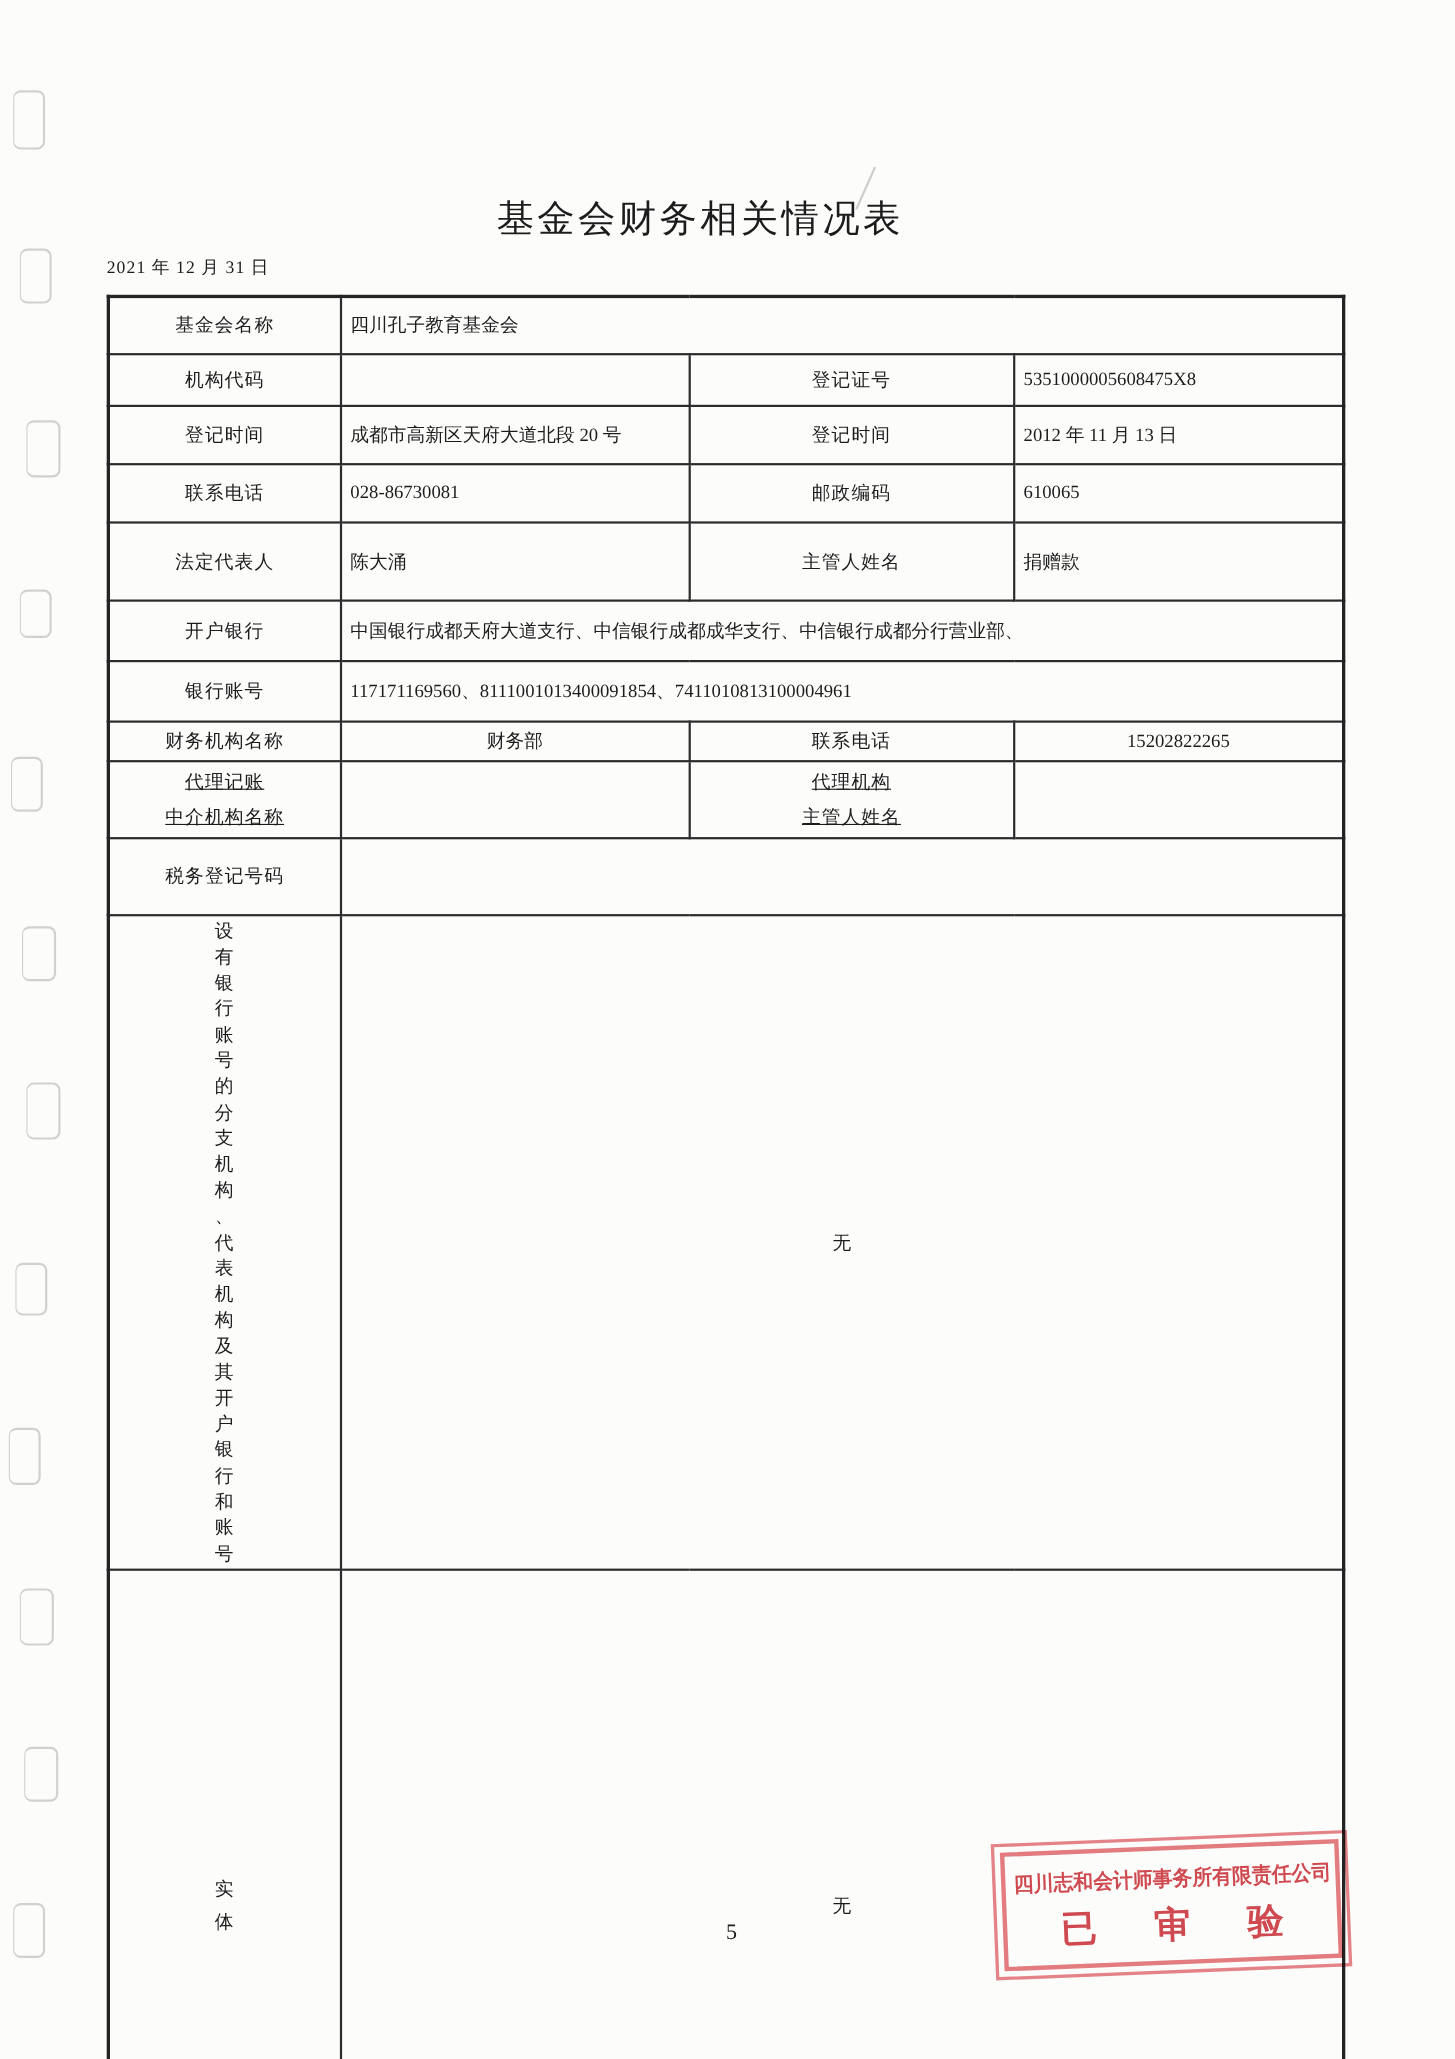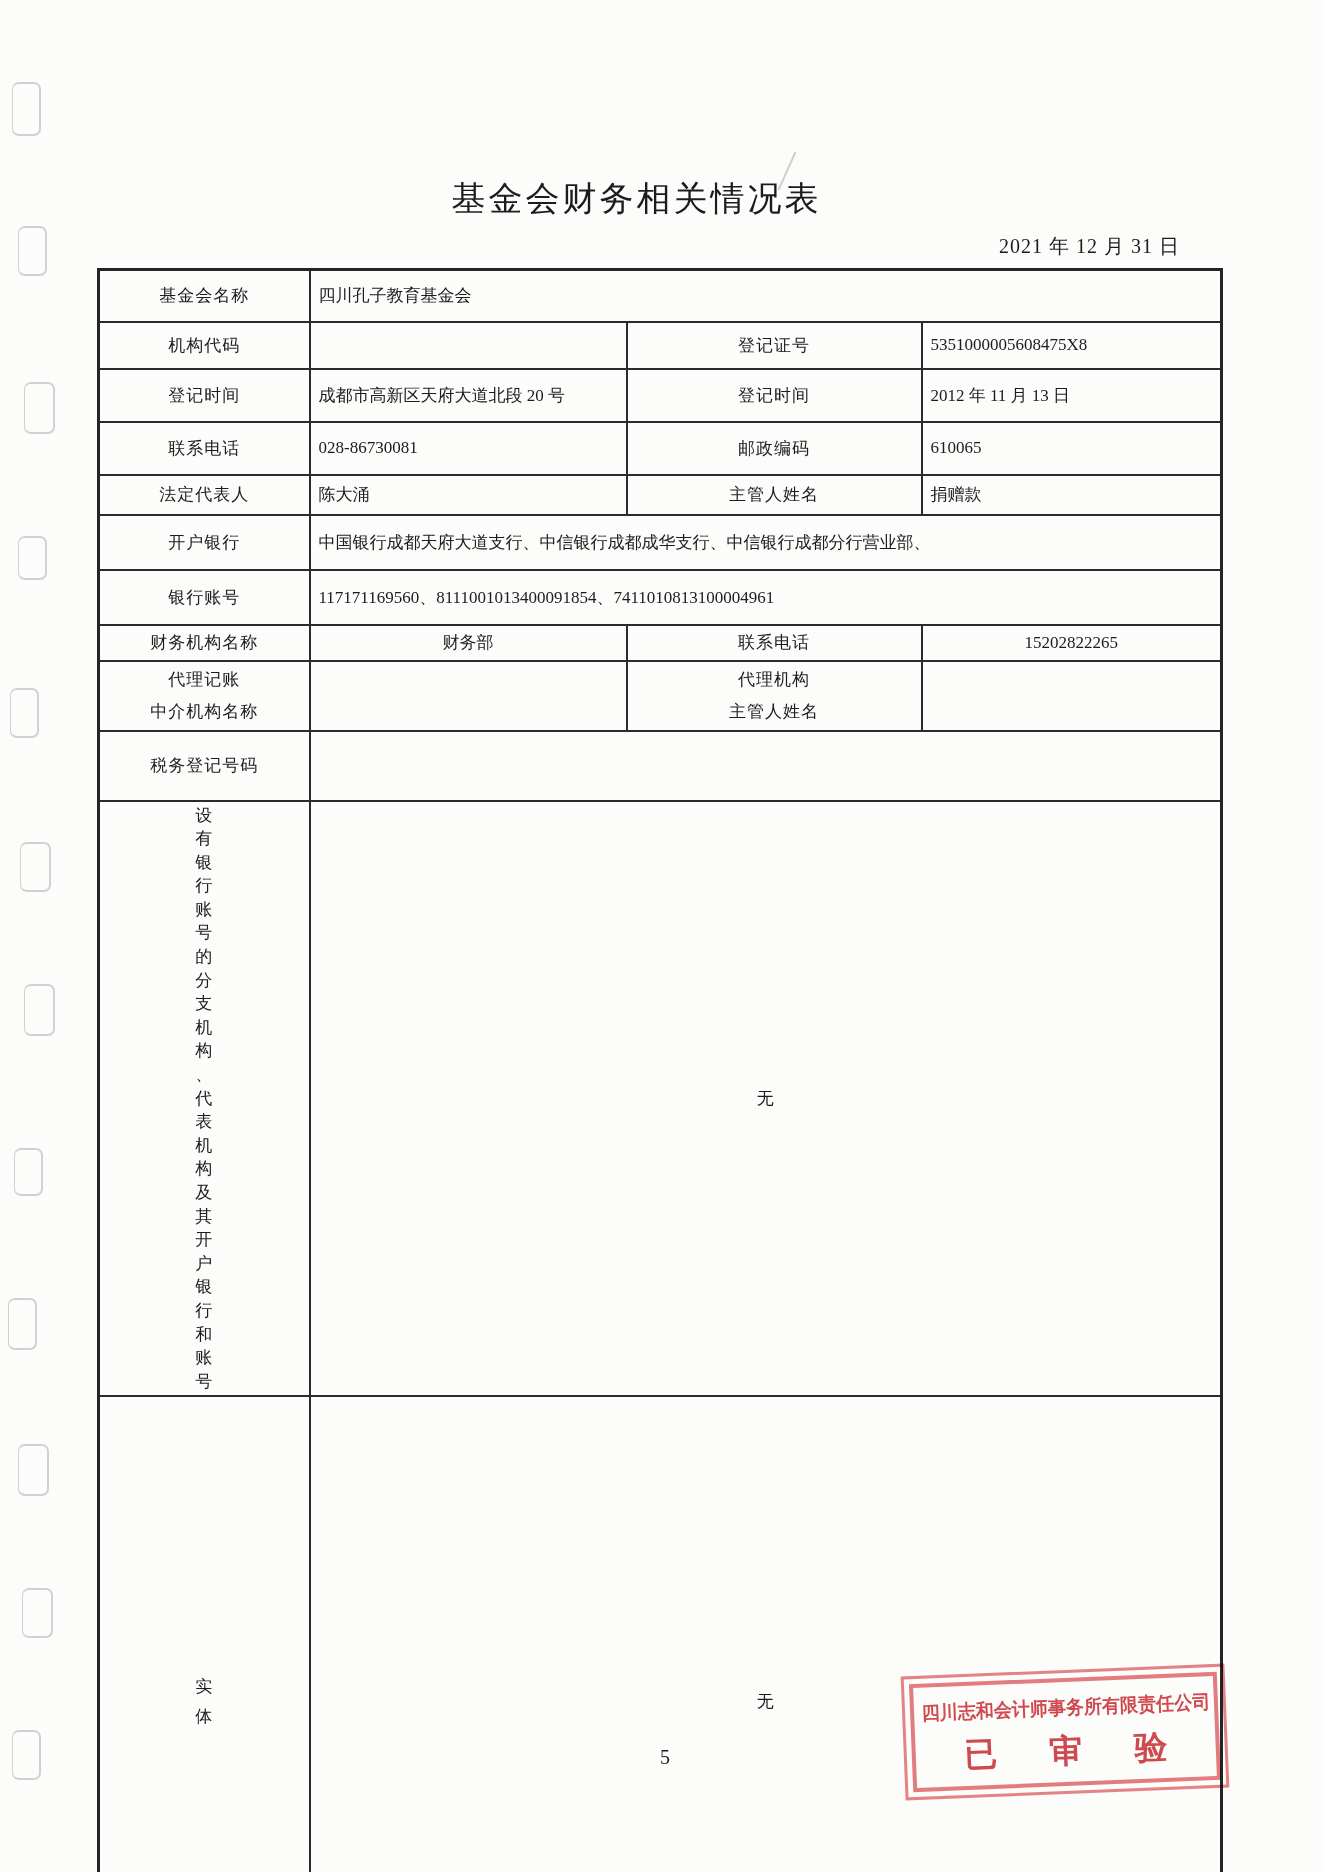--- a/index.html
+++ b/index.html
@@ -13,53 +13,53 @@
     color:#1c1c1c;
     padding-left:29px;
   }
   .doc-title{
     position:absolute;top:176px;left:97px;width:1123px;
     text-align:center;padding-right:44px;box-sizing:border-box;
     font-size:34px;letter-spacing:3px;font-weight:500;
   }
   .doc-date{
     position:absolute;top:233px;left:97px;width:1123px;
-    text-align:right;padding-right:40px;box-sizing:border-box;
-    font-size:20px;letter-spacing:1px;
+    text-align:left;padding-right:40px;box-sizing:border-box;
+    font-size:16px;letter-spacing:1px;
   }
   table.info{
     position:absolute;left:97px;top:268px;width:1123px;
     border-collapse:collapse;table-layout:fixed;
     border:3px solid #242424;
   }
   table.info td{
     border:2px solid #2b2b2b;
     font-size:17px;
     padding:2px 8px;
     vertical-align:middle;
     overflow:hidden;
   }
   table.info tr:nth-child(1){height:52px}
   table.info tr:nth-child(2){height:47px}
   table.info tr:nth-child(3){height:53px}
   table.info tr:nth-child(4){height:53px}
-  table.info tr:nth-child(5){height:40px}
+  table.info tr:nth-child(5){height:71px}
   table.info tr:nth-child(6){height:55px}
   table.info tr:nth-child(7){height:55px}
   table.info tr:nth-child(8){height:36px}
   table.info tr:nth-child(9){height:53px}
   table.info tr:nth-child(10){height:70px}
   table.info tr:nth-child(11){height:55px}
   table.info tr:nth-child(12){height:611px}
   table.info tr:nth-child(13){height:199px}
   td.lab{text-align:center;letter-spacing:1px;}
   td.val{text-align:left;padding-left:20px;}
   td.ctr{text-align:center;}
   td.big{font-size:20px;}
-  td.twoline div{line-height:32px;text-align:center;}
+  td.twoline div{line-height:32px;text-align:center;text-decoration:underline;}
   td.vert span{display:block;text-align:center;}
   td.vert-long span{line-height:23.6px;}
   td.vert-short span{line-height:30px;}
   td.vert-long{padding-top:6px;vertical-align:top;}
   .page-number{
     position:absolute;top:1746px;left:645px;width:40px;
     text-align:center;font-size:20px;
   }
   .stamp{
     position:absolute;left:903px;top:1670px;width:324px;height:124px;

